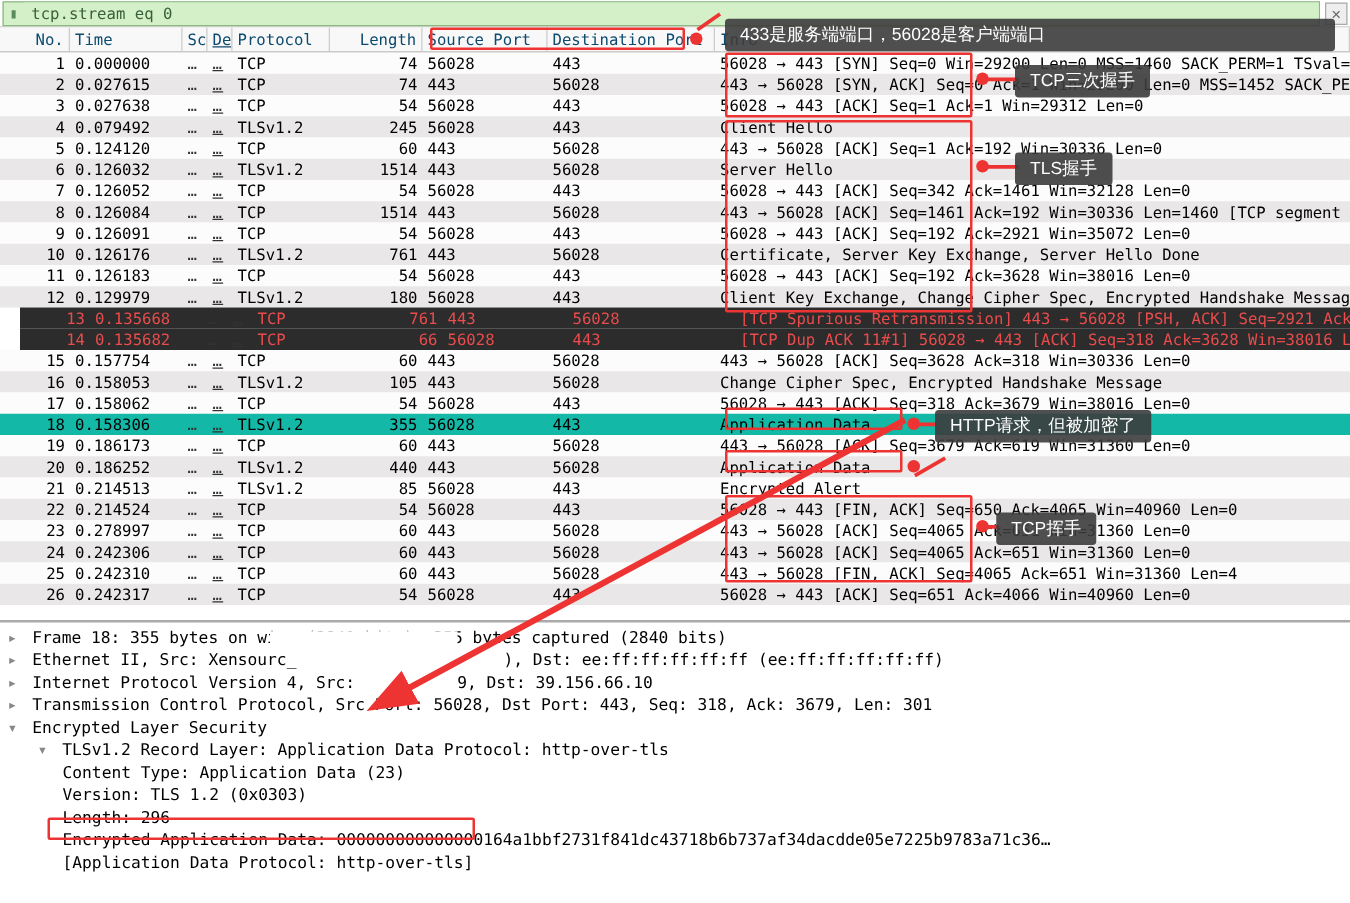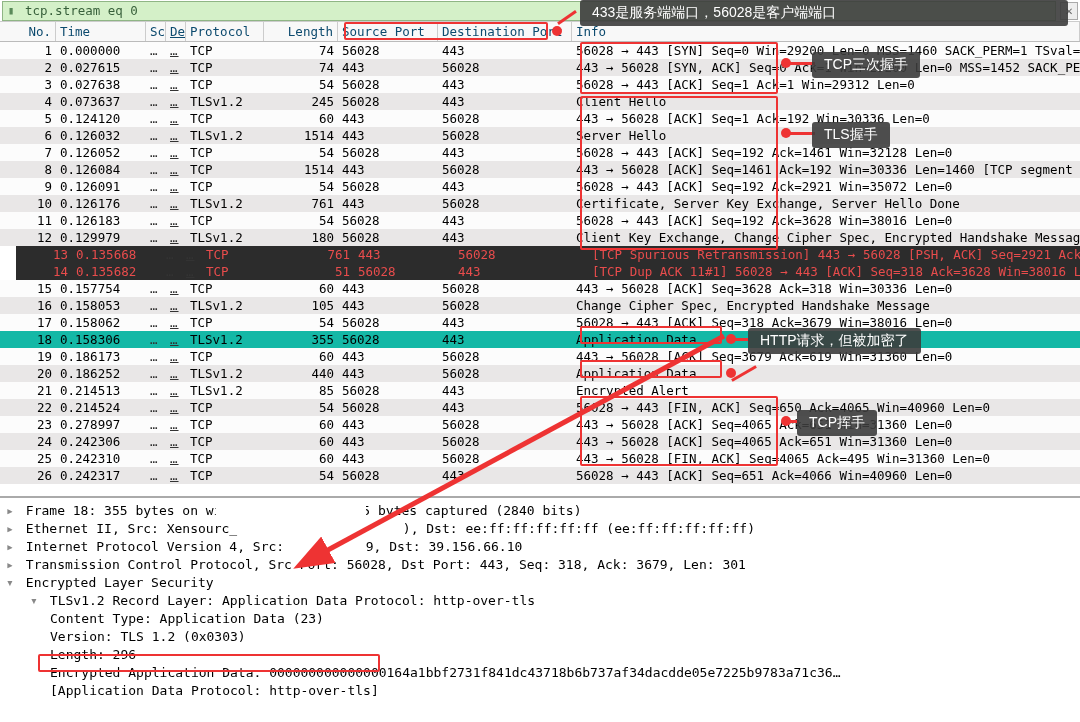--- a/index.html
+++ b/index.html
@@ -156,21 +156,21 @@
       <div class="c w-src dim-dots">…</div>
       <div class="c w-dst dim-dots">…</div>
       <div class="c w-proto">TCP</div>
       <div class="c w-len">54</div>
       <div class="c w-sp">56028</div>
       <div class="c w-dp">443</div>
       <div class="c w-info">56028 → 443 [ACK] Seq=1 Ack=1 Win=29312 Len=0</div>
     </div>
     <div class="pkt-row row-even">
       <div class="c w-no">4</div>
-      <div class="c w-time">0.073637</div>
+      <div class="c w-time">0.079492</div>
       <div class="c w-src dim-dots">…</div>
       <div class="c w-dst dim-dots">…</div>
       <div class="c w-proto">TLSv1.2</div>
       <div class="c w-len">245</div>
       <div class="c w-sp">56028</div>
       <div class="c w-dp">443</div>
       <div class="c w-info">Client Hello</div>
     </div>
     <div class="pkt-row row-odd">
       <div class="c w-no">5</div>
@@ -196,21 +196,21 @@
     </div>
     <div class="pkt-row row-odd">
       <div class="c w-no">7</div>
       <div class="c w-time">0.126052</div>
       <div class="c w-src dim-dots">…</div>
       <div class="c w-dst dim-dots">…</div>
       <div class="c w-proto">TCP</div>
       <div class="c w-len">54</div>
       <div class="c w-sp">56028</div>
       <div class="c w-dp">443</div>
-      <div class="c w-info">56028 → 443 [ACK] Seq=192 Ack=1461 Win=32128 Len=0</div>
+      <div class="c w-info">56028 → 443 [ACK] Seq=342 Ack=1461 Win=32128 Len=0</div>
     </div>
     <div class="pkt-row row-even">
       <div class="c w-no">8</div>
       <div class="c w-time">0.126084</div>
       <div class="c w-src dim-dots">…</div>
       <div class="c w-dst dim-dots">…</div>
       <div class="c w-proto">TCP</div>
       <div class="c w-len">1514</div>
       <div class="c w-sp">443</div>
       <div class="c w-dp">56028</div>
@@ -270,21 +270,21 @@
       <div class="c w-sp">443</div>
       <div class="c w-dp">56028</div>
       <div class="c w-info">[TCP Spurious Retransmission] 443 → 56028 [PSH, ACK] Seq=2921 Ack=1</div>
     </div>
     <div class="pkt-row row-err">
       <div class="c w-no">14</div>
       <div class="c w-time">0.135682</div>
       <div class="c w-src dim-dots">…</div>
       <div class="c w-dst dim-dots">…</div>
       <div class="c w-proto">TCP</div>
-      <div class="c w-len">51</div>
+      <div class="c w-len">66</div>
       <div class="c w-sp">56028</div>
       <div class="c w-dp">443</div>
       <div class="c w-info">[TCP Dup ACK 11#1] 56028 → 443 [ACK] Seq=318 Ack=3628 Win=38016 Len=</div>
     </div>
     <div class="pkt-row row-odd">
       <div class="c w-no">15</div>
       <div class="c w-time">0.157754</div>
       <div class="c w-src dim-dots">…</div>
       <div class="c w-dst dim-dots">…</div>
       <div class="c w-proto">TCP</div>
@@ -394,21 +394,21 @@
     </div>
     <div class="pkt-row row-odd">
       <div class="c w-no">25</div>
       <div class="c w-time">0.242310</div>
       <div class="c w-src dim-dots">…</div>
       <div class="c w-dst dim-dots">…</div>
       <div class="c w-proto">TCP</div>
       <div class="c w-len">60</div>
       <div class="c w-sp">443</div>
       <div class="c w-dp">56028</div>
-      <div class="c w-info">443 → 56028 [FIN, ACK] Seq=4065 Ack=495 Win=31360 Len=0</div>
+      <div class="c w-info">443 → 56028 [FIN, ACK] Seq=4065 Ack=651 Win=31360 Len=4</div>
     </div>
     <div class="pkt-row row-even">
       <div class="c w-no">26</div>
       <div class="c w-time">0.242317</div>
       <div class="c w-src dim-dots">…</div>
       <div class="c w-dst dim-dots">…</div>
       <div class="c w-proto">TCP</div>
       <div class="c w-len">54</div>
       <div class="c w-sp">56028</div>
       <div class="c w-dp">443</div>
@@ -471,21 +471,21 @@
 <div class="red-dot" style="left:781px; top:416px;"></div>
 <div class="red-dot" style="left:726px; top:368px;"></div>
 
 <div class="red-line" style="left:556px; top:16px; width:22px; transform:rotate(-35deg);"></div>
 <div class="red-line" style="left:785px; top:62px; width:30px;"></div>
 <div class="red-line" style="left:785px; top:132px; width:30px;"></div>
 <div class="red-line" style="left:730px; top:338px; width:18px;"></div>
 <div class="red-line" style="left:730px; top:372px; width:28px; transform: rotate(-30deg);"></div>
 <div class="red-line" style="left:785px; top:420px; width:14px;"></div>
 
-<div class="anno" style="left:580px; top:0px; width:488px;">433是服务端端口，56028是客户端端口</div>
+<div class="anno" style="left:580px; top:15px; width:488px;">433是服务端端口，56028是客户端端口</div>
 <div class="anno" style="left:812px; top:52px;">TCP三次握手</div>
 <div class="anno" style="left:812px; top:122px;">TLS握手</div>
 <div class="anno" style="left:748px; top:328px;">HTTP请求，但被加密了</div>
 <div class="anno" style="left:797px; top:410px;">TCP挥手</div>
 
 <svg class="arrow" style="left:0;top:0;" width="1080" height="722">
   <defs>
     <marker id="arrowhead" markerWidth="8" markerHeight="8" refX="6" refY="3" orient="auto">
       <polygon points="0 0, 8 3, 0 6" fill="#e33"></polygon>
     </marker>

